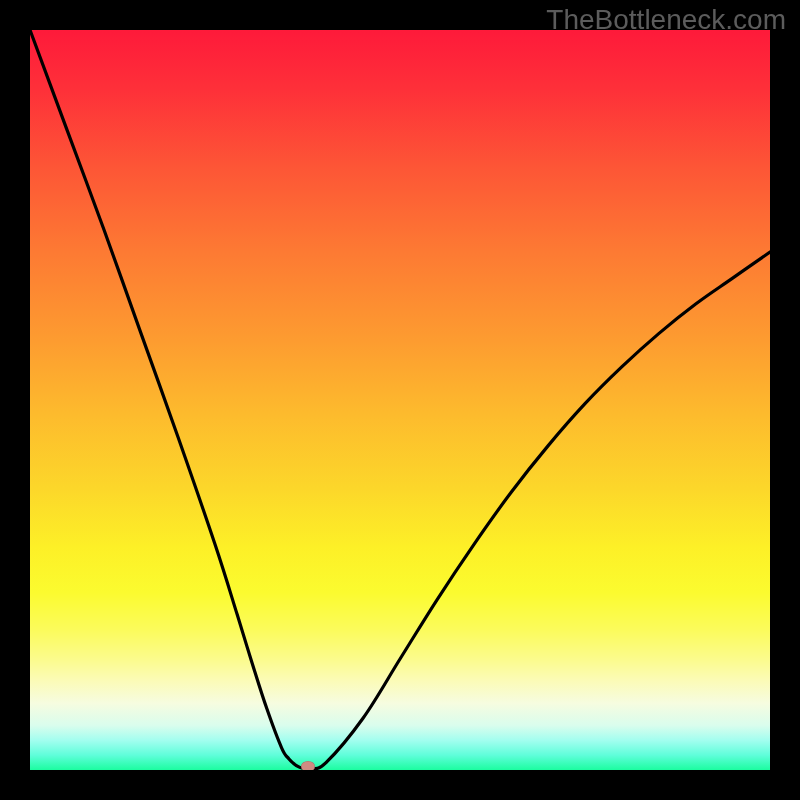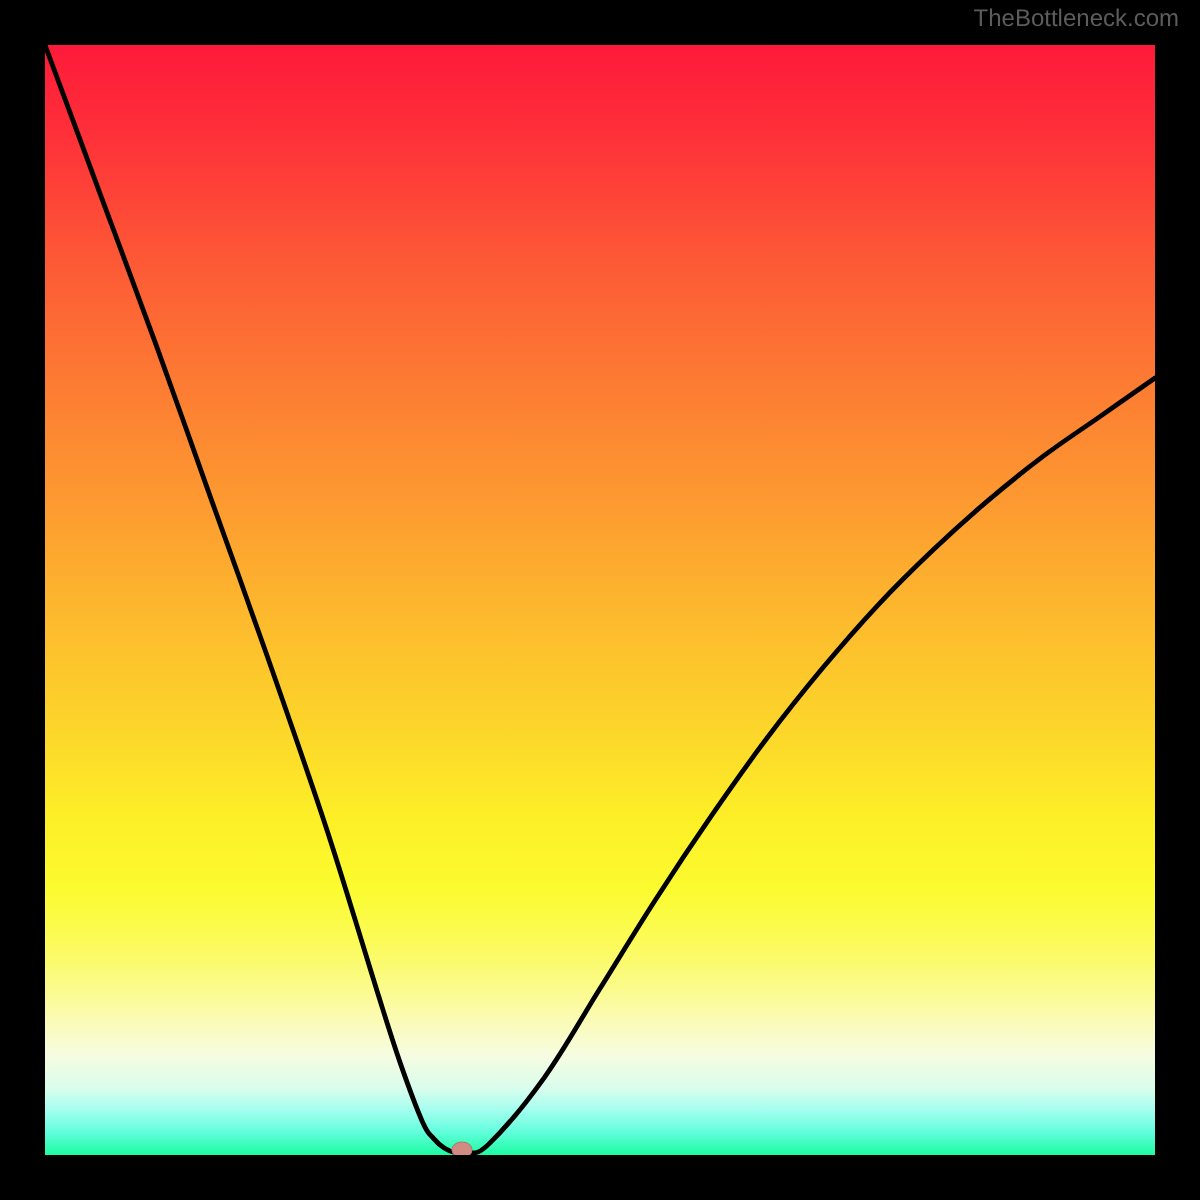--- a/index.html
+++ b/index.html
@@ -9,21 +9,21 @@
     height: 800px;
     background: #000;
     position: relative;
     font-family: Arial, sans-serif;
   }
   .watermark {
     position: absolute;
     top: 4px;
     right: 14px;
     color: #5c5c5c;
-    font-size: 16px;
+    font-size: 28px;
     font-weight: 500;
     font-family: Arial, Helvetica, sans-serif;
     z-index: 10;
   }
   .plot-area {
     position: absolute;
     left: 30px;
     top: 30px;
     width: 740px;
     height: 740px;

